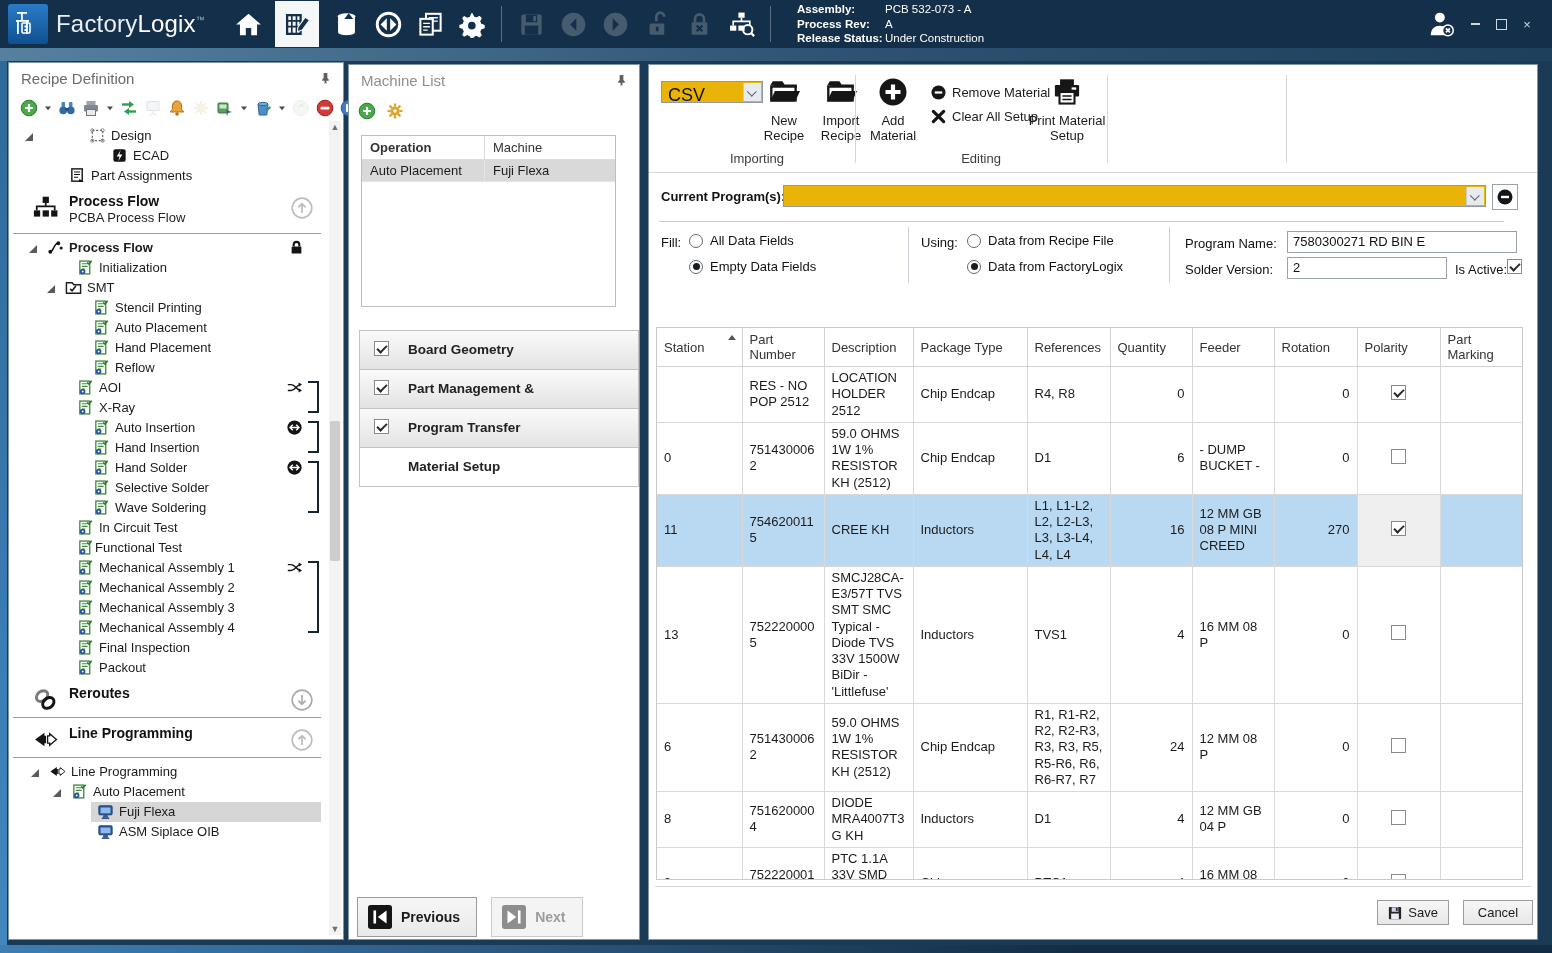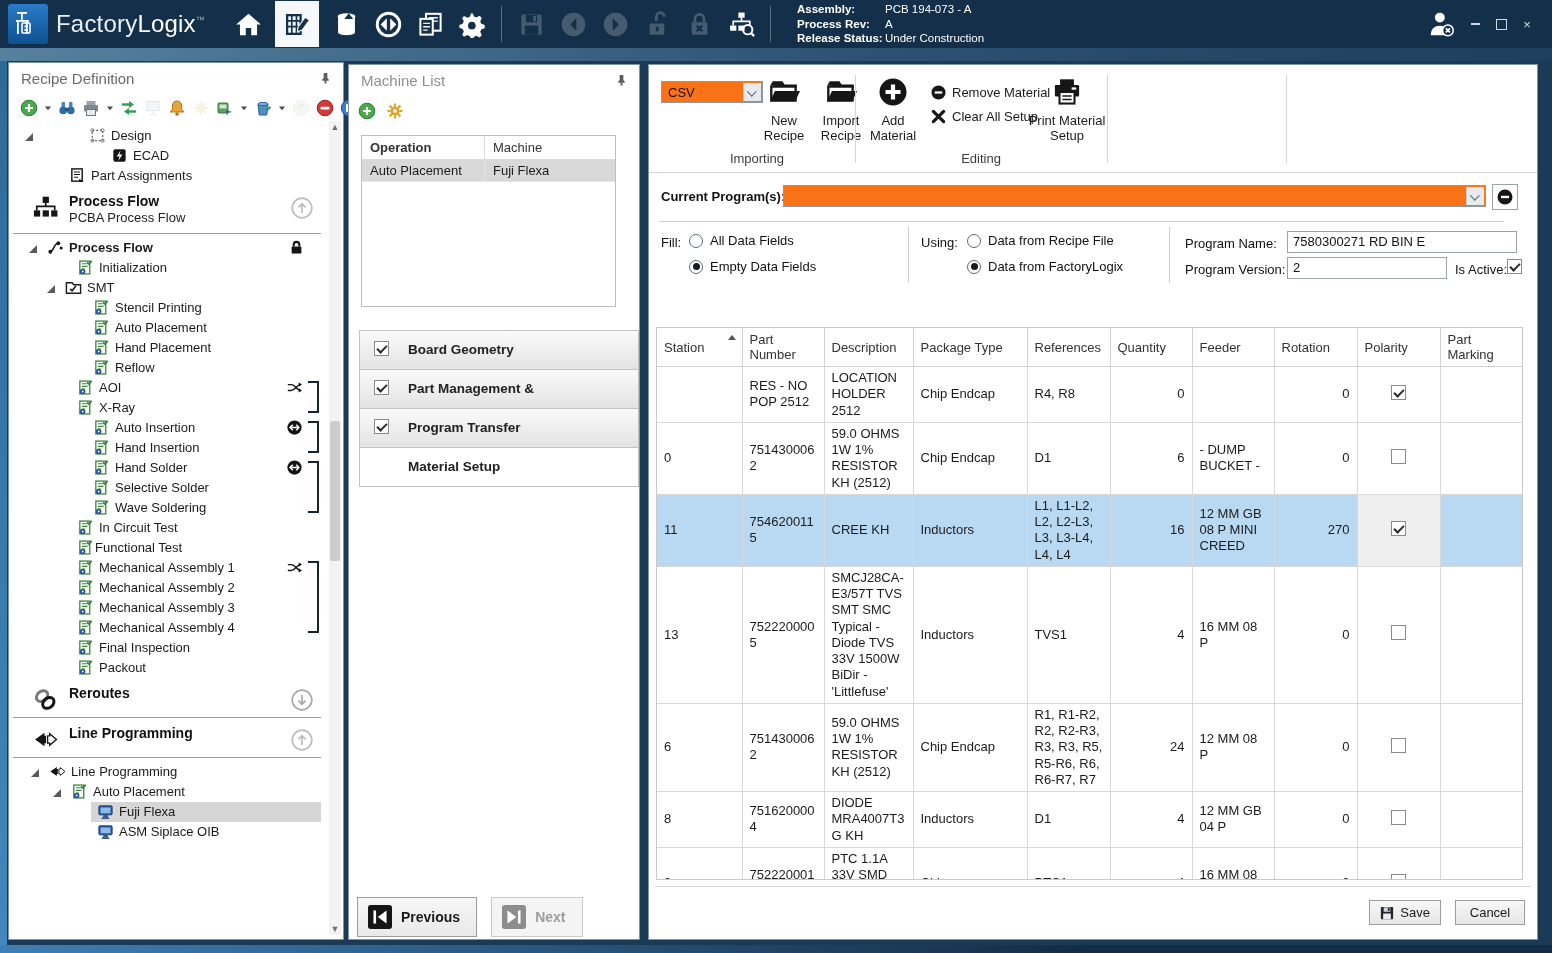--- a/index.html
+++ b/index.html
@@ -96,21 +96,21 @@
   .cb{width:15px;height:15px;background:#fff;border:1px solid #8a8a8a;box-sizing:border-box;position:relative;display:inline-block;}
   .cb.checked::after{content:"";position:absolute;left:2px;top:3px;width:8px;height:4px;border-left:2px solid #2b2b2b;border-bottom:2px solid #2b2b2b;transform:rotate(-45deg);}
   .navbtns{position:absolute;left:8px;top:832px;display:flex;gap:14px;}
   .navbtn{height:38px;display:flex;align-items:center;gap:9px;padding:0 16px 0 10px;border:1px solid #9c9c9c;background:linear-gradient(180deg,#f6f6f6,#e9e9e9);font-size:14px;font-weight:700;color:#1b1b1b;}
   .navbtn svg{width:24px;height:24px;}
   .navbtn.disabled{color:#9c9c9c;border-color:#cacaca;background:#f4f4f4;}
   
   .ribbon{position:absolute;left:0;top:0;width:100%;height:107px;border-bottom:1px solid #d5d5d5;}
   .gsep{position:absolute;top:10px;height:88px;width:1px;background:#d5d5d5;}
   .glabel{position:absolute;top:86px;font-size:13px;color:#3c3c3c;text-align:center;}
-  .combo{position:absolute;height:22px;border:1px solid #8f9aa4;background:#f97316;font-size:13px;color:#111;box-sizing:border-box;}
+  .combo{position:absolute;height:22px;border:1px solid #8f9aa4;background:#eab308;font-size:18px;color:#111;box-sizing:border-box;}
   .combo .cval{position:absolute;left:6px;top:3px;}
   .combo .carrow{position:absolute;right:1px;top:1px;bottom:1px;width:17px;background:#e7eaee;border-left:1px solid #c6ccd2;display:flex;align-items:center;justify-content:center;}
   .combo .carrow i{width:6px;height:6px;border-left:1.5px solid #5a6570;border-bottom:1.5px solid #5a6570;transform:rotate(-45deg) translateY(-1px);}
   .rbtn{position:absolute;text-align:center;font-size:13px;color:#1b1b1b;line-height:15px;}
   .rbtn .bicon{display:block;margin:0 auto 3px;}
   .rbtn .bicon svg{width:32px;height:30px;}
   .smallbtn{position:absolute;display:flex;align-items:center;gap:6px;font-size:13px;color:#1b1b1b;height:20px;}
   .smallbtn svg{width:15px;height:15px;}
   .prog-label{position:absolute;font-size:13px;font-weight:700;color:#111;}
   .hline{position:absolute;height:1px;background:#c9cfd4;}
@@ -124,21 +124,21 @@
   #mat-table{border-collapse:collapse;table-layout:fixed;width:865px;font-size:13px;color:#1b1b1b;}
   #mat-table th{font-weight:400;text-align:left;color:#333;padding:4px 7px;border:1px solid #d2d2d2;border-top:none;position:relative;}
   #mat-table th:first-child{border-left:none;}
   #mat-table th .sort{position:absolute;right:6px;top:7px;width:0;height:0;border-left:4px solid transparent;border-right:4px solid transparent;border-bottom:5px solid #555;}
   #mat-table td{padding:3px 7px;border:1px solid #d9d9d9;vertical-align:middle;line-height:1.25;word-wrap:break-word;}
   #mat-table td:first-child{border-left:none;}
   #mat-table td.num{text-align:right;}
   #mat-table td.ctr{text-align:center;}
   #mat-table tr.sel td{background:#b9d9f2;}
   #mat-table tr.sel td.ctr{background:#efefef;}
-  .footbtns{position:absolute;right:12px;bottom:14px;display:flex;gap:14px;}
+  .footbtns{position:absolute;right:4px;bottom:14px;display:flex;gap:14px;}
   .fbtn{height:25px;min-width:70px;display:flex;align-items:center;justify-content:center;gap:6px;border:1px solid #9c9c9c;background:linear-gradient(180deg,#f7f7f7,#e7e7e7);font-size:13px;color:#1b1b1b;padding:0 10px;box-sizing:border-box;}
   .fbtn svg{width:14px;height:14px;}
   .foot-line{position:absolute;left:6px;right:6px;bottom:52px;height:1px;background:#d5d5d5;}
 </style>
 </head>
 <body>
 
 <div class="edge-left"></div>
 
 <div id="titlebar">
@@ -240,21 +240,21 @@
         <rect x="2" y="14" width="6" height="5" fill="#fff"></rect>
         <rect x="10" y="14" width="6" height="5" fill="#fff"></rect>
         <circle cx="19" cy="18" r="4.5" fill="none" stroke="#fff" stroke-width="1.9"></circle>
         <path d="M22.2 21.2l3 3" stroke="#fff" stroke-width="2.2"></path>
       </svg>
   </div>
   <div class="tb-sep"></div>
   <div class="asm-info">
     <div class="row">
         <span class="lab">Assembly:</span>
-        <span>PCB 194-073 - A</span>
+        <span>PCB 532-073 - A</span>
       </div>
     <div class="row">
         <span class="lab">Process Rev:</span>
         <span>A</span>
       </div>
     <div class="row">
         <span class="lab">Release Status:</span>
         <span>Under Construction</span>
       </div>
   </div>
@@ -922,21 +922,21 @@
     </div>
     <div class="optrow" style="left:318px;top:194px">
         <span class="radio checked"></span>
         <span>Data from FactoryLogix</span>
     </div>
     <div id="using-opts"></div>
   <div class="vline" style="left:520px;top:162px;height:56px;"></div>
 
   <div class="prog-label" style="left:536px;top:171px;font-weight:400;">Program Name:</div>
   <div class="tinput" style="left:638px;top:166px;width:230px;"><span>7580300271 RD BIN E</span></div>
-  <div class="prog-label" style="left:536px;top:197px;font-weight:400;">Program Version:</div>
+  <div class="prog-label" style="left:536px;top:197px;font-weight:400;">Solder Version:</div>
   <div class="tinput" style="left:638px;top:192px;width:160px;"><span>2</span></div>
   <div class="prog-label" style="left:806px;top:197px;font-weight:400;">Is Active:</div>
   <span class="cb checked" id="is-active-cb" style="position:absolute;left:858px;top:194px;"></span>
 
   <div id="mat-table-wrap">
     <table id="mat-table">
       <colgroup id="mat-cols">
           <col style="width:85px">
           <col style="width:82px">
           <col style="width:89px">

